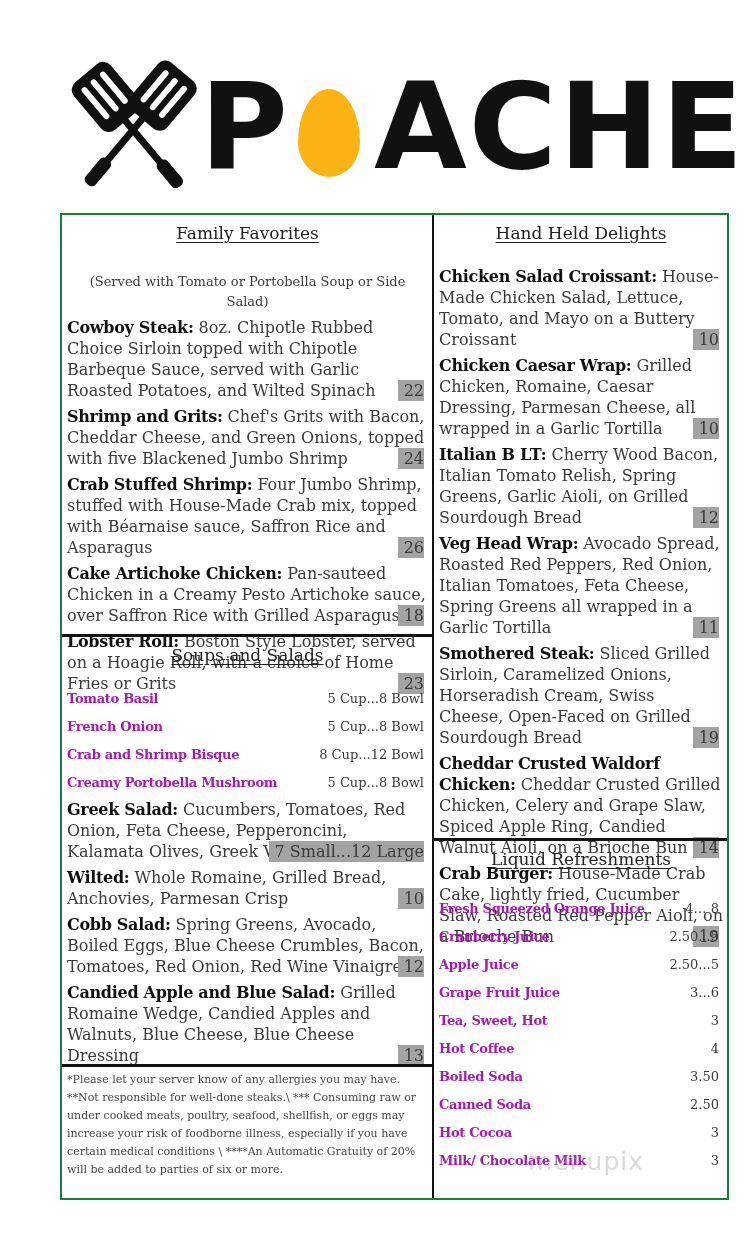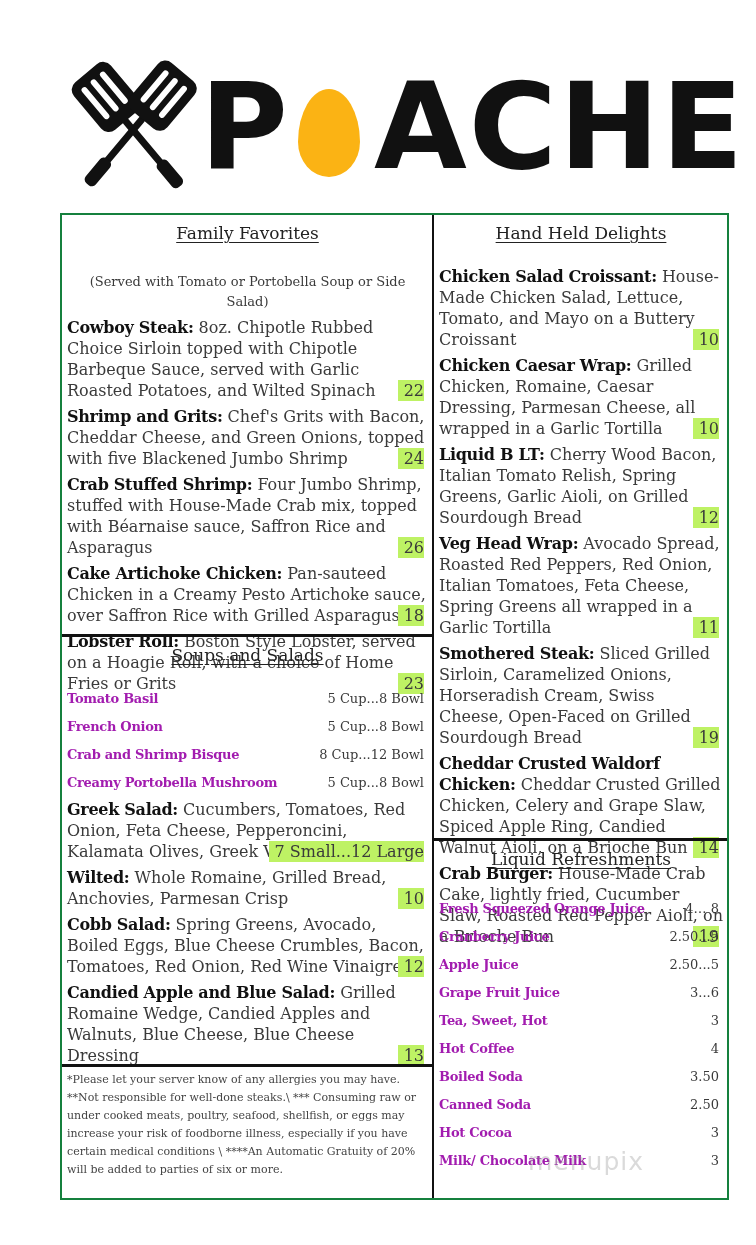--- a/index.html
+++ b/index.html
@@ -28,21 +28,21 @@
   .col.right { left: 372px; right: 0; }
   .section { position: absolute; left: 0; right: 0; box-sizing: border-box; padding: 0 4px 0 5px; }
   .section.bt { border-top: 3px solid #111; }
   .sec-title {
     text-align: center; font-size: 17px; color: #222; text-decoration: underline;
     text-underline-offset: 3px; margin: 6px 0 0 0; height: 24px; line-height: 24px;
   }
   .note { text-align: center; font-size: 13px; margin-top: 27px; line-height: 20px; }
   .item { font-size: 16px; line-height: 21px; margin-top: 5px; position: relative; }
   .item .name { color: #111; font-weight: bold; letter-spacing: -0.3px; }
-  .item .price { position: absolute; right: 4px; bottom: 0; background: #bef264; padding-left: 6px; }
+  .item .price { position: absolute; right: 4px; bottom: 0; background: #a3a3a3; padding-left: 6px; }
   .row { display: flex; justify-content: space-between; font-size: 13px; height: 28px; line-height: 28px; padding-right: 4px; }
   .row .rname { color: #a21caf; font-weight: bold; letter-spacing: -0.3px; }
   .disclaimer { font-size: 11px; line-height: 18px; padding: 4px 2px 0 0; color: #444; }
   .watermark {
     position: absolute; left: 528px; top: 1147px; font-family: "DejaVu Sans", sans-serif;
     font-size: 25px; color: rgba(150,150,150,0.35); letter-spacing: 1px;
   }
 </style>
 </head>
 <body>
@@ -127,21 +127,21 @@
     </div>
   </div>
 
   <div class="col right">
     <div class="section" style="top:0;height:535px;">
       <div class="sec-title">Hand Held Delights</div>
       <div style="height:16px"></div>
       <div class="items">
           <div class="item"><span class="name">Chicken Salad Croissant:</span><span class="desc"> House-Made Chicken Salad, Lettuce, Tomato, and Mayo on a Buttery Croissant</span><span class="price">10</span></div>
           <div class="item"><span class="name">Chicken Caesar Wrap:</span><span class="desc"> Grilled Chicken, Romaine, Caesar Dressing, Parmesan Cheese, all wrapped in a Garlic Tortilla</span><span class="price">10</span></div>
-          <div class="item"><span class="name">Liquid B LT:</span><span class="desc"> Cherry Wood Bacon, Italian Tomato Relish, Spring Greens, Garlic Aioli, on Grilled Sourdough Bread</span><span class="price">12</span></div>
+          <div class="item"><span class="name">Italian B LT:</span><span class="desc"> Cherry Wood Bacon, Italian Tomato Relish, Spring Greens, Garlic Aioli, on Grilled Sourdough Bread</span><span class="price">12</span></div>
           <div class="item"><span class="name">Veg Head Wrap:</span><span class="desc"> Avocado Spread, Roasted Red Peppers, Red Onion, Italian Tomatoes, Feta Cheese, Spring Greens all wrapped in a Garlic Tortilla</span><span class="price">11</span></div>
           <div class="item"><span class="name">Smothered Steak:</span><span class="desc"> Sliced Grilled Sirloin, Caramelized Onions, Horseradish Cream, Swiss Cheese, Open-Faced on Grilled Sourdough Bread</span><span class="price">19</span></div>
           <div class="item"><span class="name">Cheddar Crusted Waldorf Chicken:</span><span class="desc"> Cheddar Crusted Grilled Chicken, Celery and Grape Slaw, Spiced Apple Ring, Candied Walnut Aioli, on a Brioche Bun</span><span class="price">14</span></div>
           <div class="item"><span class="name">Crab Burger:</span><span class="desc"> House-Made Crab Cake, lightly fried, Cucumber Slaw, Roasted Red Pepper Aioli, on a Brioche Bun</span><span class="price">19</span></div>
         </div>
     </div>
     <div class="section bt" style="top:623px;bottom:0;">
       <div class="sec-title">Liquid Refreshments</div>
       <div style="height:24px"></div>
       <div class="rows">

